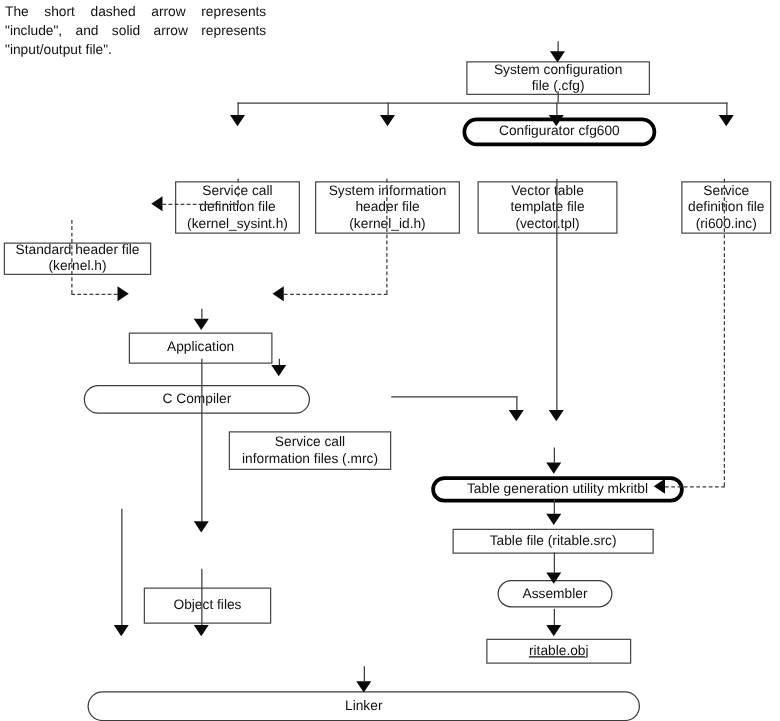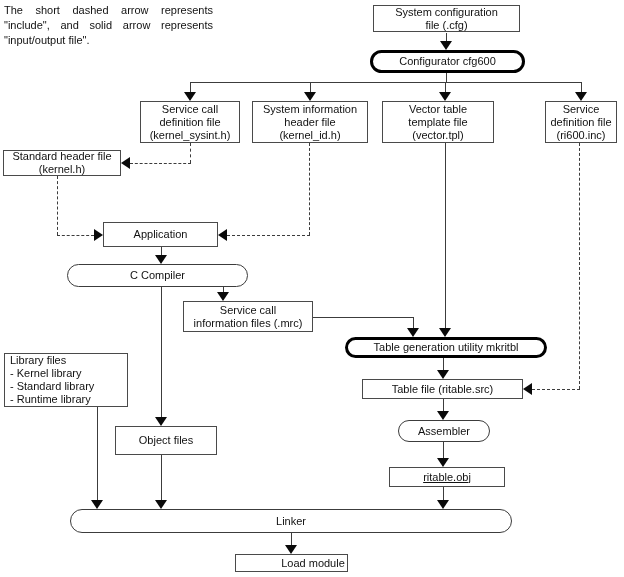--- a/index.html
+++ b/index.html
@@ -6,20 +6,21 @@
   #stage{
     position:relative;width:624px;height:577px;background:#ffffff;overflow:hidden;
     font-family:"Liberation Sans",sans-serif;
   }
   .node{
     position:absolute;box-sizing:border-box;background:#ffffff;
     border:1px solid #4a4a4a;color:#111111;
     display:flex;align-items:center;justify-content:center;
     text-align:center;white-space:pre-line;
     font:11px/13px "Liberation Sans",sans-serif;
+    margin-top:44px;
   }
   .pill{border-radius:13px;border-color:#3c3c3c;}
   .bold{border:3px solid #000000;border-radius:13px;}
   .left{justify-content:flex-start;text-align:left;padding-left:5px;}
   .note{
     position:absolute;color:#111111;white-space:normal;
     font:11px/15px "Liberation Sans",sans-serif;text-align:justify;
   }
   .v{position:absolute;width:1px;background:#3c3c3c;}
   .h{position:absolute;height:1px;background:#3c3c3c;}
@@ -61,24 +62,20 @@
   <div class="node" style="left:3px;top:150px;width:118px;height:26px;">Standard header file
 (kernel.h)</div>
 
   <div class="node" style="left:103px;top:222px;width:115px;height:25px;">Application</div>
 
   <div class="node pill" style="left:67px;top:264px;width:181px;height:23px;">C Compiler</div>
 
   <div class="node" style="left:183px;top:301px;width:130px;height:31px;">Service call
 information files (.mrc)</div>
 
-  <div class="node left" style="left:4px;top:353px;width:124px;height:54px;">Library files
-- Kernel library
-- Standard library
-- Runtime library</div>
 
   <div class="node bold" style="left:345px;top:337px;width:202px;height:21px;">Table generation utility mkritbl</div>
 
   <div class="node" style="left:362px;top:379px;width:161px;height:20px;">Table file (ritable.src)</div>
 
   <div class="node pill" style="left:398px;top:420px;width:92px;height:22px;">Assembler</div>
 
   <div class="node" style="left:389px;top:467px;width:116px;height:20px;text-decoration:underline;">ritable.obj</div>
 
   <div class="node" style="left:115px;top:426px;width:102px;height:29px;">Object files</div>

